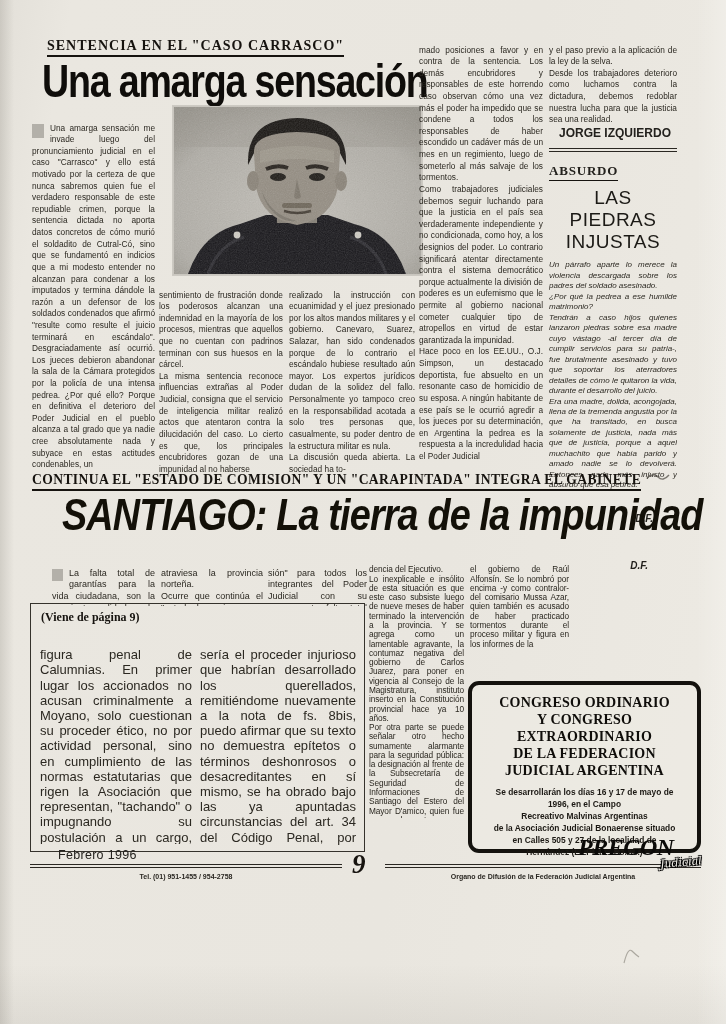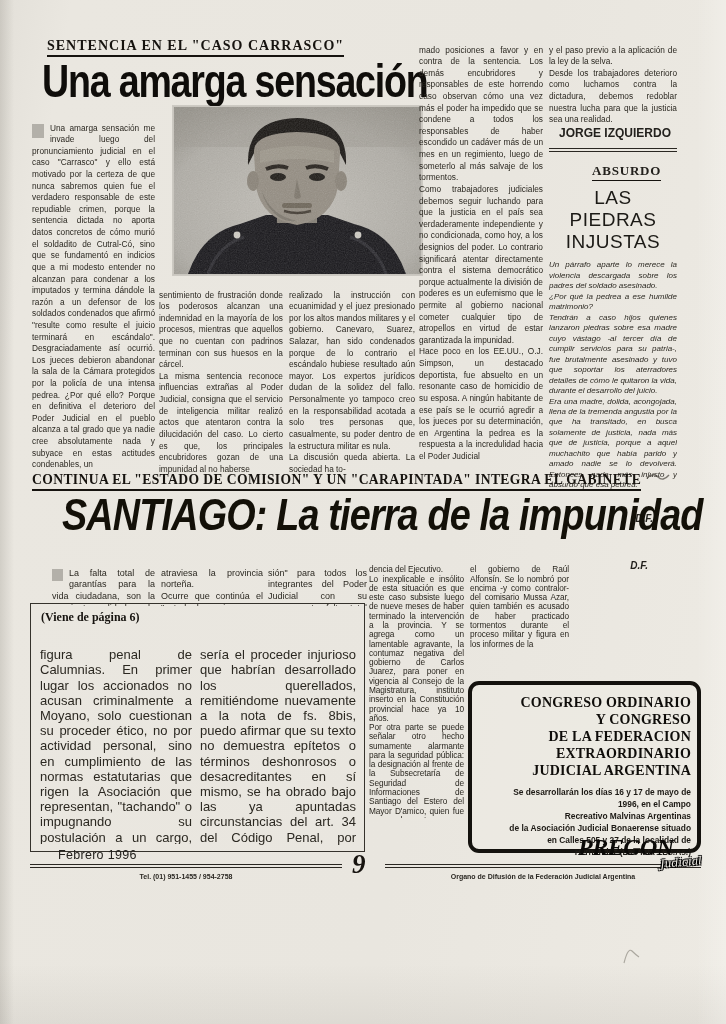--- a/index.html
+++ b/index.html
@@ -32,21 +32,21 @@
   .absurdo-body { font-style:italic; font-size:8px; line-height:1.31; }
   .df { font-size:10px; font-weight:700; font-style:italic; text-align:right; padding-right:24px; }
   .s2 { font-size:8.3px; line-height:1.12; letter-spacing:-.1px; }
   .s2a { font-size:9px; line-height:1.30; }
   .contbox { position:absolute; left:30px; top:603px; width:333px; height:247px;
     border:1.4px solid #35322c; background:transparent; }
   .contlabel { font-family:"Liberation Serif",serif; font-weight:700; font-size:12px; color:#16130f; }
   .cont { font-size:13px; line-height:1.17; }
   .congress { position:absolute; left:468px; top:681px; width:233px; height:172px;
     border:4px solid #14120e; border-radius:11px; box-sizing:border-box;
-    padding:9px 6px 0 6px; text-align:right; background:rgba(238,235,228,.5); }
+    padding:9px 6px 0 6px; text-align:center; background:rgba(238,235,228,.5); }
   .congress-title { font-family:"Liberation Serif",serif; font-weight:700; font-size:14px;
     line-height:1.22; color:#0f0d0a; letter-spacing:.2px; }
   .congress-body { margin-top:8px; font-weight:700; font-size:8.4px; line-height:1.42;
     white-space:pre-line; color:#1c1914; }
   .footer-date { font-size:12.5px; color:#23211d; letter-spacing:.3px; }
   .footer-small { font-size:7px; font-weight:700; color:#2a2722; }
   .pagenum { font-family:"Liberation Serif",serif; font-style:italic; font-weight:700;
     font-size:27px; color:#16130f; }
   .logo { font-family:"Liberation Serif",serif; font-weight:700; font-style:italic;
     font-size:24px; letter-spacing:-.5px; color:#0b0a08; transform:scaleY(1.08); }
@@ -138,21 +138,21 @@
 Hace poco en los EE.UU., O.J. Simpson, un destacado deportista, fue absuelto en un resonante caso de homicidio de su esposa. A ningún habitante de ese país se le ocurrió agredir a los jueces por su determinación, en Argentina la pedrea es la respuesta a la incredulidad hacia el Poder Judicial</span>
   </div>
 
   <div class="abs" style="left:549px; top:33px; width:128px;">
     <div class="col a1" style="position:static; width:128px;">
       <span>y el paso previo a la aplicación de la ley de la selva.
 Desde los trabajadores deterioro como luchamos contra la dictadura, debemos redoblar nuestra lucha para que la justicia sea una realidad.</span>
     </div>
     <div class="byline">JORGE IZQUIERDO</div>
     <div class="thinrule" style="margin-top:8px;"></div>
-    <div style="margin-top:9px;margin-left:43px;">
+    <div style="margin-top:9px;">
       <span class="absurdo-kicker">ABSURDO</span>
     </div>
     <div class="absurdo-head" style="margin-top:6px;">
       <div>LAS PIEDRAS</div>
       <div>INJUSTAS</div>
     </div>
     <div class="col absurdo-body" style="position:static; width:128px; height:253px; margin-top:8px;">Un párrafo aparte lo merece la violencia descargada sobre los padres del soldado asesinado.
 ¿Por qué la pedrea a ese humilde matrimonio?
 Tendrán a caso hijos quienes lanzaron piedras sobre esa madre cuyo vástago -al tercer día de cumplir servicios para su patria-, fue brutalmente asesinado y tuvo que soportar los aterradores detalles de cómo le quitaron la vida, durante el desarrollo del juicio.
 Era una madre, dolida, acongojada, llena de la tremenda angustia por la que ha transitado, en busca solamente de justicia, nada más que de justicia, porque a aquel muchachito que había parido y amado nadie se lo devolverá. Entonces nada más injusto y absurdo que esa pedrea.</div>
@@ -185,38 +185,38 @@
 Por otra parte se puede señalar otro hecho sumamente alarmante para la seguridad pública: la designación al frente de la Subsecretaría de Seguridad de Informaciones de Santiago del Estero del Mayor D'amico, quien fue procesado y estuvo preso, por el alzamiento contra</span>
   </div>
   <div class="col s2" style="left:470px; top:556px; width:99px; height:112px;">
     <span>el gobierno de Raúl Alfonsín. Se lo nombró por encima -y como contralor- del comisario Mussa Azar, quien también es acusado de haber practicado tormentos durante el proceso militar y figura en los informes de la</span>
   </div>
   <div class="abs" style="left:574px; top:556px; width:116px;">
     <div class="df" style="padding-right:42px; margin-top:4px;">D.F.</div>
   </div>
 
   <div class="contbox">
-    <div class="contlabel" style="margin:6px 0 0 10px;">(Viene de página 6)</div>
+    <div class="contlabel" style="margin:6px 0 0 10px;">(Viene de página 9)</div>
     <div class="col cont" style="left:9px; top:28px; width:152px; height:212px;">
       <span>figura penal de Calumnias. En primer lugar los accionados no acusan criminalmente a Moyano, solo cuestionan su proceder ético, no por actividad personal, sino en cumplimiento de las normas estatutarias que rigen la Asociación que representan, "tachando" o impugnando su postulación a un cargo, cumpliendo de esa forma un deber, ejercitando legítimamente las obligaciones de un cargo, procediendo con notoria carencia de dolo. Habrían actuado con "animus defendendi o corrigendi". Tan es así, que consta en autos que Moyano pudo ejercer su derecho de contestar la impugnación.
 En base a tales conclusiones, la acusación por calumnias no puede prosperar, corresponde su rechazo mediante la absolución de los querellados...
 ...A pesar que de la querella y de los alegatos no resulte claramente cuál</span>
     </div>
     <div class="col cont" style="left:169px; top:28px; width:156px; height:214px;">
       <span>sería el proceder injurioso que habrían desarrollado los querellados, remitiéndome nuevamente a la nota de fs. 8bis, puedo afirmar que su texto no demuestra epítetos o términos deshonrosos o desacreditantes en sí mismo, se ha obrado bajo las ya apuntadas circunstancias del art. 34 del Código Penal, por cumplimiento de un deber o ejerciendo legítimamente el cargo de responsables de la Asociación de Profesionales, con notoria falta de dolo, pretendiendo corregir una postulación que éticamente califican de anómala o defendiendo los derechos que emanan de las funciones o estatutos de la Asociación.
 La solución ha arribar en orden al delito de Injurias es idéntica a la del otro injusto reprochado, debiendo dictar absolución de los acusados por querella, con la eximición de costas correspondientes.</span>
     </div>
   </div>
 
   <div class="congress">
     <div class="congress-title">
       <div>CONGRESO ORDINARIO</div>
       <div>Y  CONGRESO</div>
+      <div>EXTRAORDINARIO</div>
       <div>DE LA FEDERACION</div>
-      <div>EXTRAORDINARIO</div>
       <div>JUDICIAL ARGENTINA</div>
     </div>
     <div class="congress-body">Se desarrollarán los días 16 y 17 de mayo de
 1996, en el Campo
 Recreativo Malvinas Argentinas
 de la Asociación Judicial Bonaerense situado
 en Calles 505 y 27 de la localidad de
 Hernández (La Plata - Bs.As.)</div>
   </div>
 

